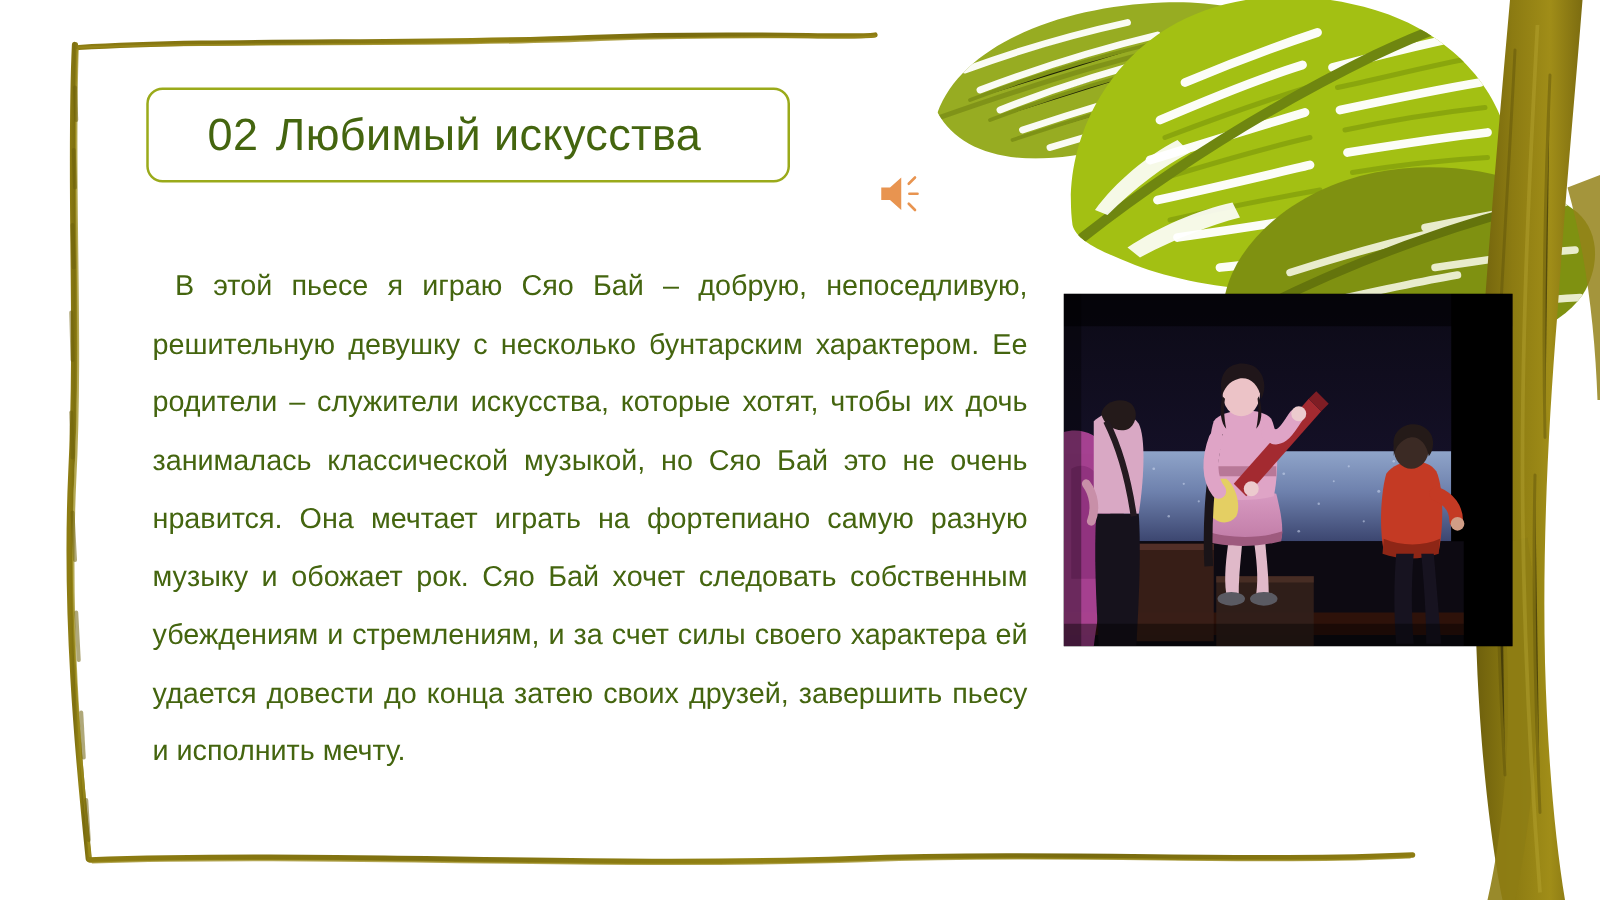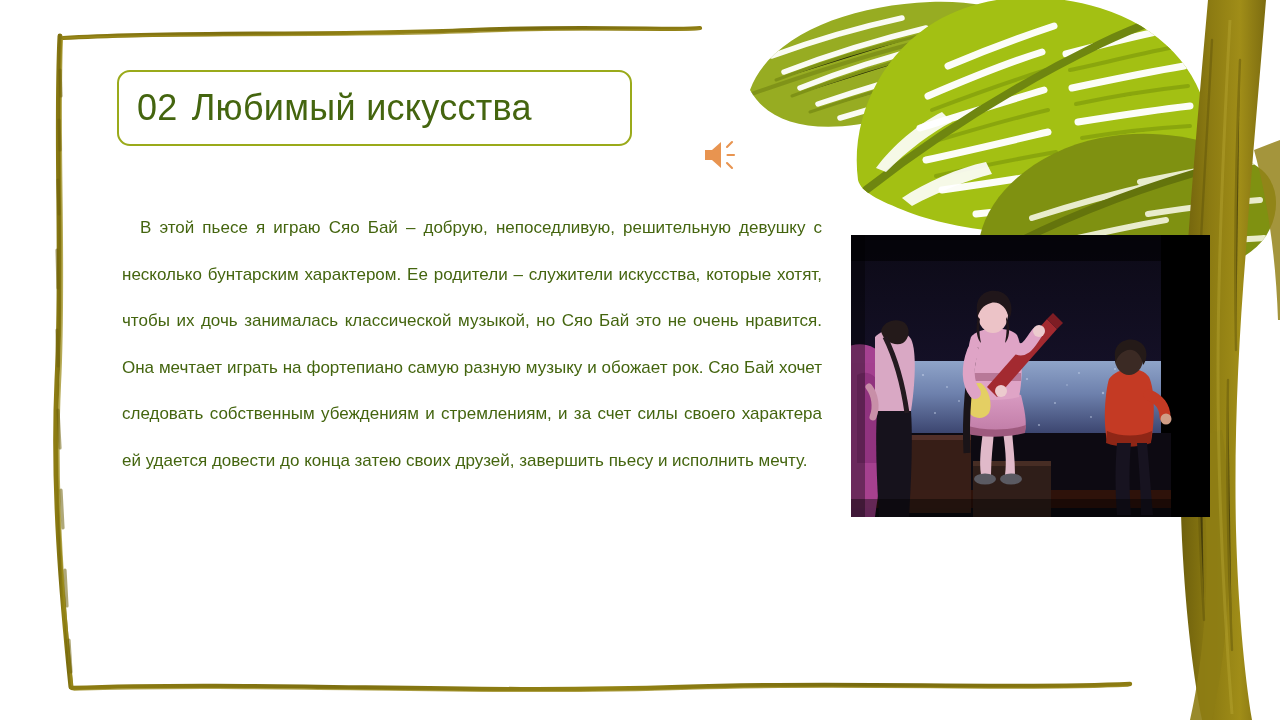--- a/index.html
+++ b/index.html
@@ -55,38 +55,39 @@
   .title-text {
     margin-left: 18px;
     font-size: 36px;
     color: #44650f;
     letter-spacing: 0.3px;
     white-space: nowrap;
     font-weight: 400;
   }
   .title-num {
     margin-right: 14px;
+    margin-left: 29px;
   }
 
   
   .speaker-icon {
     position: absolute;
     left: 702px;
     top: 138px;
     width: 38px;
     height: 34px;
   }
 
   
   .body-text {
     position: absolute;
     left: 122px;
     top: 205px;
     width: 700px;
-    font-size: 17px;
+    font-size: 23px;
     line-height: 46.5px;
     color: #44650f;
     text-align: justify;
     text-justify: inter-word;
     text-indent: 18px;
     hyphens: none;
   }
 
   
   .photo {

